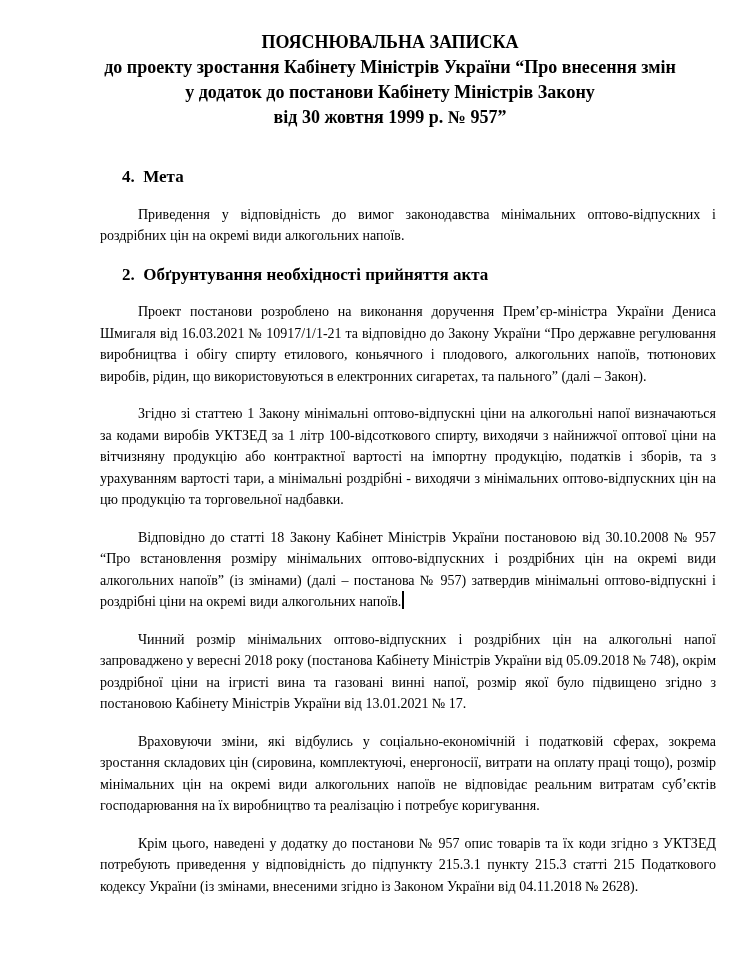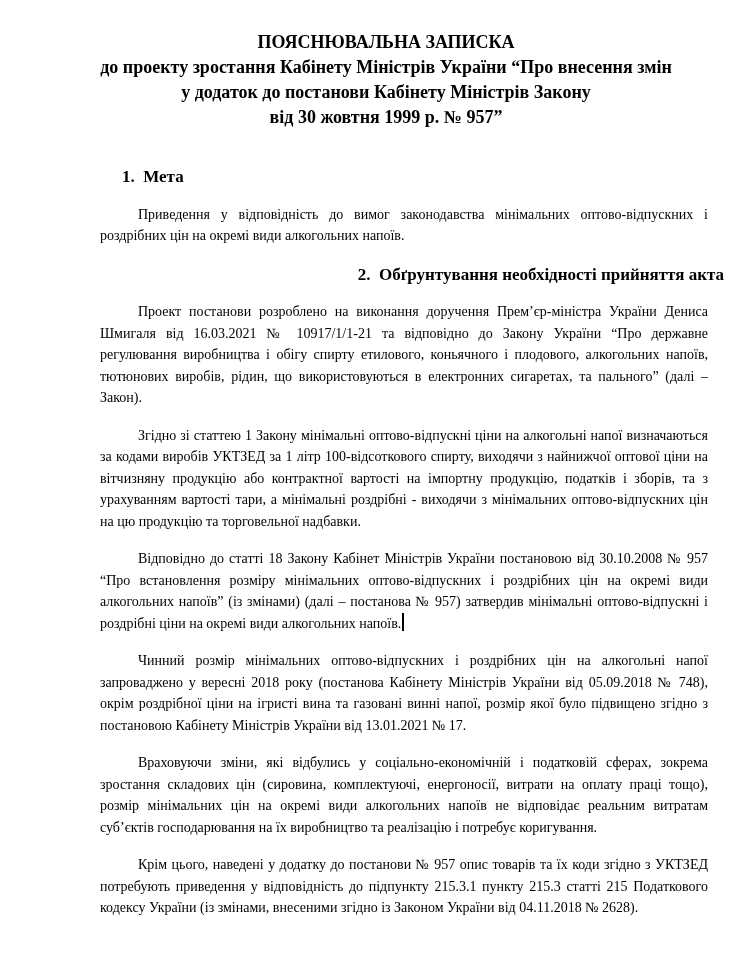--- a/index.html
+++ b/index.html
@@ -8,21 +8,21 @@
     background: #ffffff;
   }
   .page {
     position: relative;
     width: 740px;
     height: 965px;
     box-sizing: border-box;
     background: #ffffff;
     color: #000000;
     font-family: "Liberation Serif", serif;
-    padding: 30px 16px 0 84px;
+    padding: 30px 8px 0 84px;
     overflow: hidden;
   }
   .doc-title {
     font-weight: bold;
     font-size: 18px;
     line-height: 25px;
     text-align: center;
     margin-left: -18px;
     margin-right: 18px;
   }
@@ -34,21 +34,20 @@
     line-height: 21.5px;
     font-weight: bold;
     margin: 0 0 0 38px;
     white-space: pre-wrap;
   }
   .sec-heading.first {
     margin-top: 36px;
   }
   .sec-heading.second {
     margin-top: 17px;
-    text-align: right;
   }
   .para {
     margin: 16px;
     font-size: 14px;
     line-height: 21.5px;
     text-align: justify;
     text-indent: 38px;
   }
   .caret {
     display: inline-block;
@@ -65,21 +64,21 @@
 <div class="page">
 
   <header class="doc-title">
     <div class="title-line">ПОЯСНЮВАЛЬНА ЗАПИСКА</div>
     <div class="title-line">до проекту зростання Кабінету Міністрів України “Про внесення змін</div>
     <div class="title-line">у додаток до постанови Кабінету Міністрів Закону</div>
     <div class="title-line">від 30 жовтня 1999 р. № 957”</div>
   </header>
 
   <section>
-    <h2 class="sec-heading first">1.  Мета</h2>
+    <h2 class="sec-heading first">4.  Мета</h2>
     <p class="para">Приведення у відповідність до вимог законодавства мінімальних оптово-відпускних і роздрібних цін на окремі види алкогольних напоїв.</p>
   </section>
 
   <section>
     <h2 class="sec-heading second">2.  Обґрунтування необхідності прийняття акта</h2>
     <p class="para">Проект постанови розроблено на виконання доручення Прем’єр-міністра України Дениса Шмигаля від 16.03.2021 № 10917/1/1-21 та відповідно до Закону України “Про державне регулювання виробництва і обігу спирту етилового, коньячного і плодового, алкогольних напоїв, тютюнових виробів, рідин, що використовуються в електронних сигаретах, та пального” (далі – Закон).</p>
     <p class="para">Згідно зі статтею 1 Закону мінімальні оптово-відпускні ціни на алкогольні напої визначаються за кодами виробів УКТЗЕД за 1 літр 100-відсоткового спирту, виходячи з найнижчої оптової ціни на вітчизняну продукцію або контрактної вартості на імпортну продукцію, податків і зборів, та з урахуванням вартості тари, а мінімальні роздрібні - виходячи з мінімальних оптово-відпускних цін на цю продукцію та торговельної надбавки.</p>
     <p class="para"><span>Відповідно до статті 18 Закону Кабінет Міністрів України постановою від 30.10.2008 № 957 “Про встановлення розміру мінімальних оптово-відпускних і роздрібних цін на окремі види алкогольних напоїв” (із змінами) (далі – постанова № 957) затвердив мінімальні оптово-відпускні і роздрібні ціни на окремі види алкогольних напоїв.</span><span class="caret"></span></p>
     <p class="para">Чинний розмір мінімальних оптово-відпускних і роздрібних цін на алкогольні напої запроваджено у вересні 2018 року (постанова Кабінету Міністрів України від 05.09.2018 № 748), окрім роздрібної ціни на ігристі вина та газовані винні напої, розмір якої було підвищено згідно з постановою Кабінету Міністрів України від 13.01.2021 № 17.</p>
     <p class="para">Враховуючи зміни, які відбулись у соціально-економічній і податковій сферах, зокрема зростання складових цін (сировина, комплектуючі, енергоносії, витрати на оплату праці тощо), розмір мінімальних цін на окремі види алкогольних напоїв не відповідає реальним витратам суб’єктів господарювання на їх виробництво та реалізацію і потребує коригування.</p>

